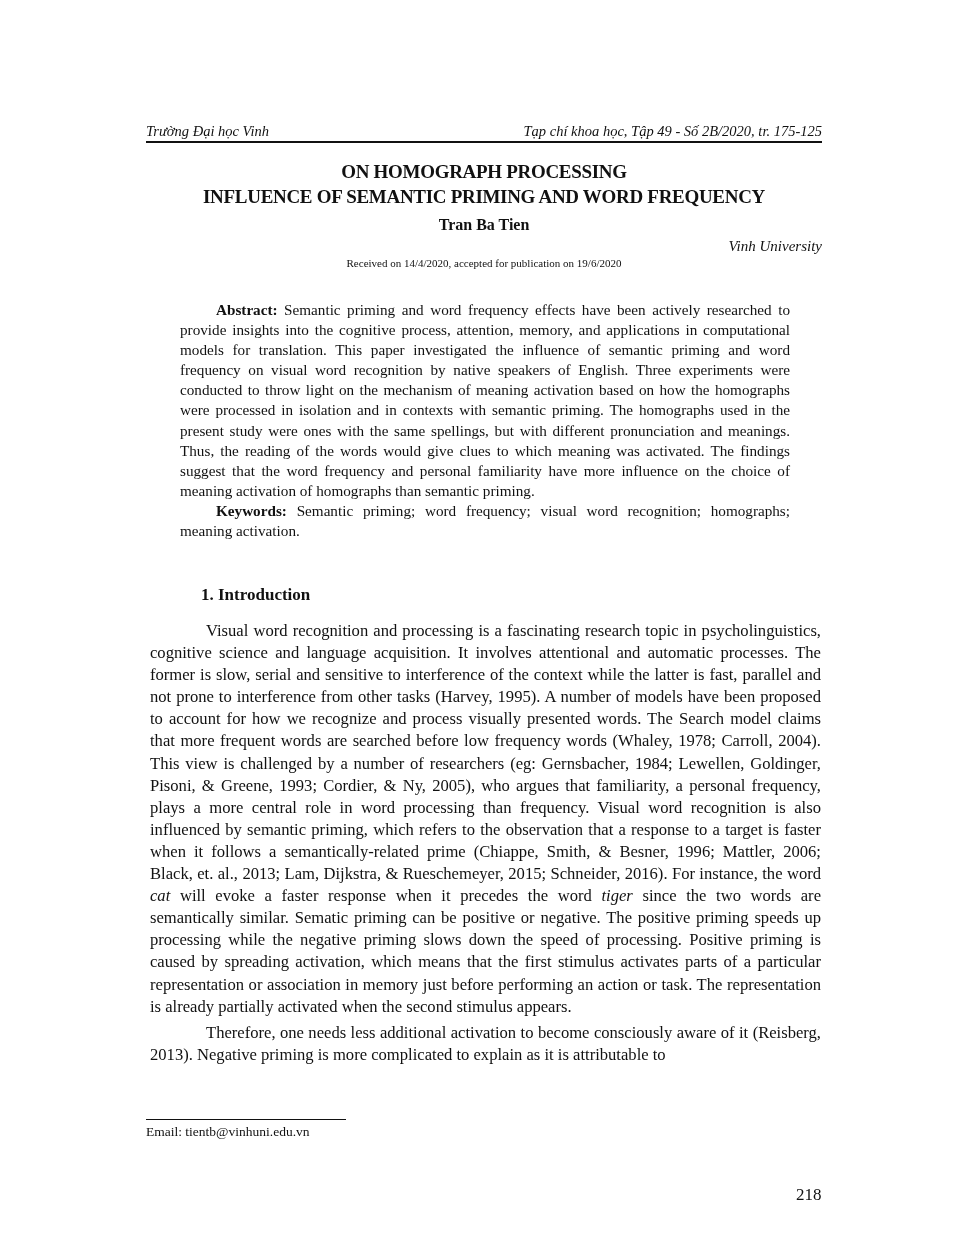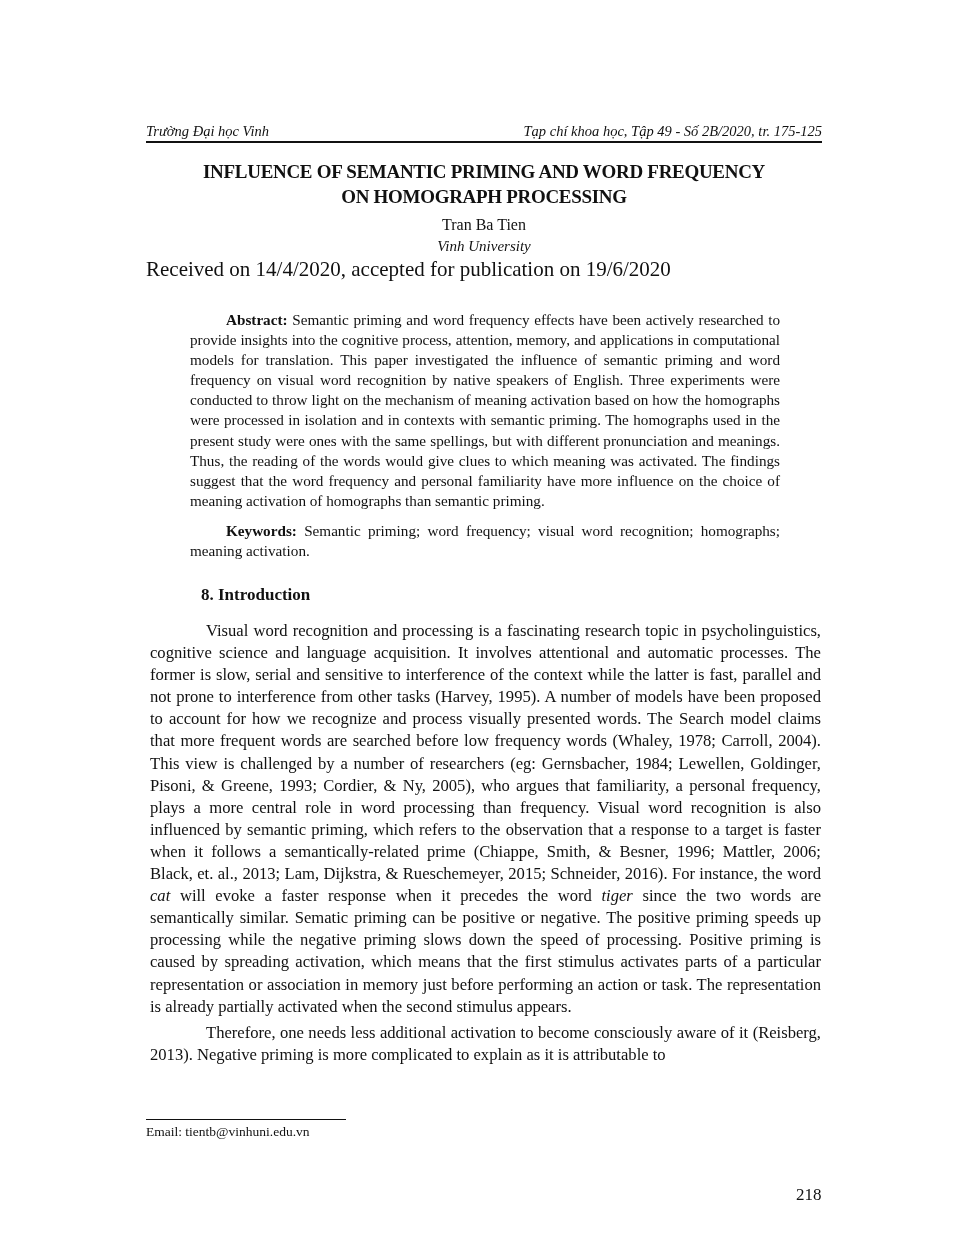--- a/index.html
+++ b/index.html
@@ -7,29 +7,29 @@
          font-family: "Liberation Serif", "DejaVu Serif", serif; color: #111; }
   .page { position: absolute; left: 0; top: 12px; width: 969px; height: 1254px; }
 
   .running-header { position: absolute; left: 146px; top: 111px; width: 676px;
                     font-style: italic; font-size: 14.5px; display: flex; justify-content: space-between;
                     border-bottom: 2px solid #111; padding-bottom: 1px; }
 
   .title { position: absolute; left: 146px; top: 147px; width: 676px; text-align: center;
            font-weight: bold; font-size: 19px; line-height: 25px; letter-spacing: -0.3px; }
   .author { position: absolute; left: 146px; top: 204px; width: 676px; text-align: center;
-            font-weight: normal; font-size: 16px; }
-  .affil { position: absolute; left: 146px; top: 226px; width: 676px; text-align: center;
+            font-weight: bold; font-size: 16px; }
+  .affil { position: absolute; left: 146px; top: 226px; width: 676px; text-align: right;
            font-style: italic; font-size: 15px; }
-  .received { position: absolute; left: 146px; top: 245px; width: 676px; 
-              font-size: 21px; }
+  .received { position: absolute; left: 146px; top: 245px; width: 676px; text-align: center;
+              font-size: 11px; }
 
   .abstract { position: absolute; left: 180px; top: 288px; width: 610px;
               font-size: 15.2px; line-height: 20.1px; text-align: justify; }
-  .abstract p { margin: 10px; text-indent: 36px; }
+  .abstract p { margin: 0; text-indent: 36px; }
   .abstract b { font-weight: bold; }
 
   .section-heading { position: absolute; left: 201px; top: 573px; font-weight: bold; font-size: 17px; }
 
   .body-text { position: absolute; left: 146px; top: 604px; width: 679px;
                font-size: 16.6px; line-height: 22.1px; text-align: justify; }
   .body-text p { margin: 4px; text-indent: 56px; }
 
   .footnote-rule { position: absolute; left: 146px; top: 1107px; width: 200px; height: 0;
                    border-top: 1.5px solid #111; }
@@ -41,34 +41,34 @@
 <body>
 
 <div class="page">
 
   <div class="running-header">
     <span>Trường Đại học Vinh</span>
     <span>Tạp chí khoa học, Tập 49 - Số 2B/2020, tr. 175-125</span>
   </div>
 
   <div class="title">
+    <div>ON HOMOGRAPH PROCESSING</div>
     <div>INFLUENCE OF SEMANTIC PRIMING AND WORD FREQUENCY</div>
-    <div>ON HOMOGRAPH PROCESSING</div>
   </div>
 
   <div class="author">Tran Ba Tien</div>
   <div class="affil">Vinh University</div>
   <div class="received">Received on 14/4/2020, accepted for publication on 19/6/2020</div>
 
   <div class="abstract">
     <p><b>Abstract:</b> <span>Semantic priming and word frequency effects have been actively researched to provide insights into the cognitive process, attention, memory, and applications in computational models for translation. This paper investigated the influence of semantic priming and word frequency on visual word recognition by native speakers of English. Three experiments were conducted to throw light on the mechanism of meaning activation based on how the homographs were processed in isolation and in contexts with semantic priming. The homographs used in the present study were ones with the same spellings, but with different pronunciation and meanings. Thus, the reading of the words would give clues to which meaning was activated. The findings suggest that the word frequency and personal familiarity have more influence on the choice of meaning activation of homographs than semantic priming.</span></p>
     <p><b>Keywords:</b> <span>Semantic priming; word frequency; visual word recognition; homographs; meaning activation.</span></p>
   </div>
 
-  <div class="section-heading">8. Introduction</div>
+  <div class="section-heading">1. Introduction</div>
 
   <div class="body-text">
     <p><span>Visual word recognition and processing is a fascinating research topic in psycholinguistics, cognitive science and language acquisition. It involves attentional and automatic processes. The former is slow, serial and sensitive to interference of the context while the latter is fast, parallel and not prone to interference from other tasks (Harvey, 1995). A number of models have been proposed to account for how we recognize and process visually presented words. The Search model claims that more frequent words are searched before low frequency words (Whaley, 1978; Carroll, 2004). This view is challenged by a number of researchers (eg: Gernsbacher, 1984; Lewellen, Goldinger, Pisoni, &amp; Greene, 1993; Cordier, &amp; Ny, 2005), who argues that familiarity, a personal frequency, plays a more central role in word processing than frequency. Visual word recognition is also influenced by semantic priming, which refers to the observation that a response to a target is faster when it follows a semantically-related prime (Chiappe, Smith, &amp; Besner, 1996; Mattler, 2006; Black, et. al., 2013; Lam, Dijkstra, &amp; Rueschemeyer, 2015; Schneider, 2016). For instance, the word </span><i>cat</i><span> will evoke a faster response when it precedes the word </span><i>tiger</i><span> since the two words are semantically similar. Sematic priming can be positive or negative. The positive priming speeds up processing while the negative priming slows down the speed of processing. Positive priming is caused by spreading activation, which means that the first stimulus activates parts of a particular representation or association in memory just before performing an action or task. The representation is already partially activated when the second stimulus appears.</span></p>
     <p>Therefore, one needs less additional activation to become consciously aware of it (Reisberg, 2013). Negative priming is more  complicated to explain as it is attributable to</p>
   </div>
 
   <div class="footnote-rule"></div>
   <div class="footnote">Email: tientb@vinhuni.edu.vn</div>
 
   <div class="page-number">218</div>

